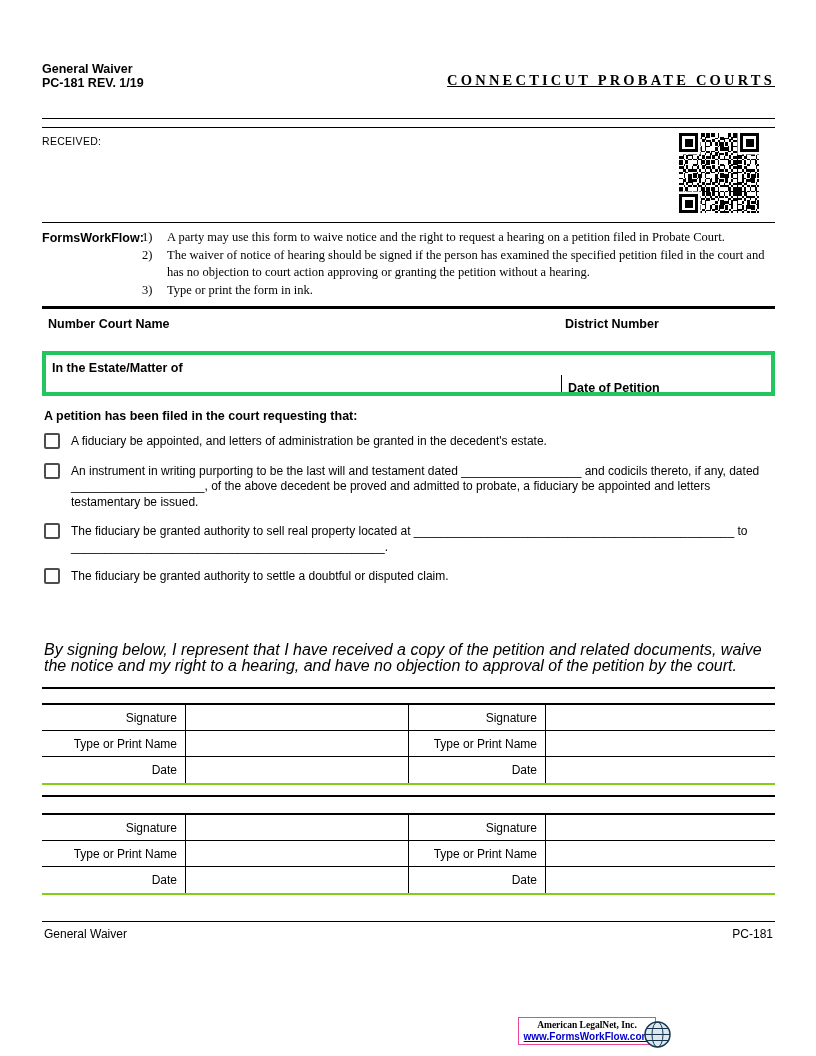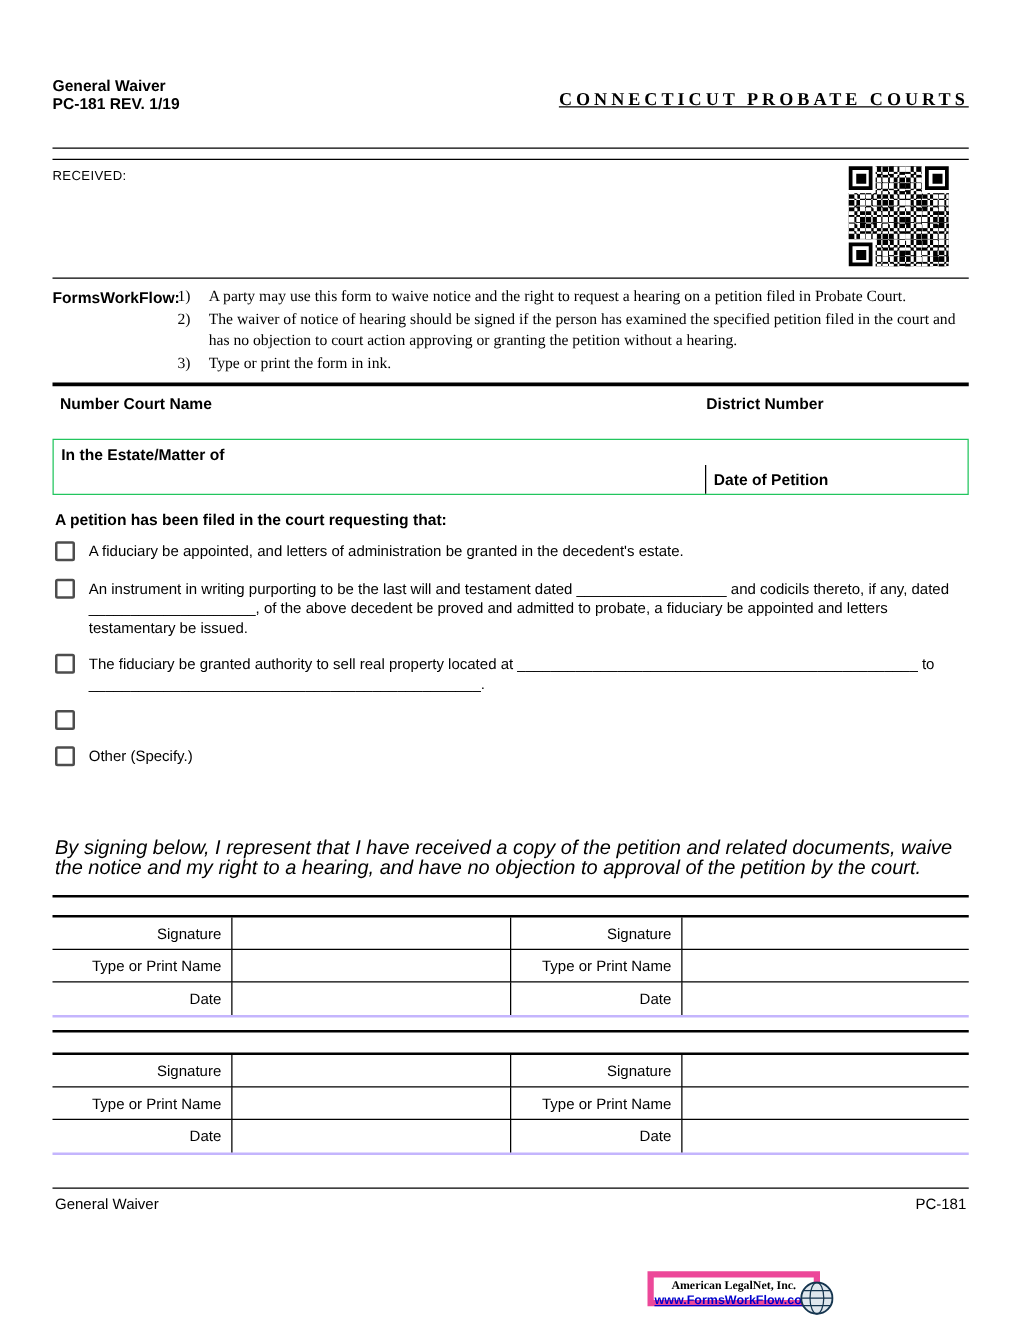--- a/index.html
+++ b/index.html
@@ -63,57 +63,57 @@
   .instr-items { flex: 1; font-family: "Liberation Serif", serif; font-size: 12.5px; line-height: 17px; }
   .instr-item { display: flex; margin-bottom: 1px; }
   .instr-num { width: 25px; flex: none; }
   .instr-text { flex: 1; }
   
   .court-row { display: flex; padding: 5px 0 0; height: 42px; }
   .court-cell-left  { width: 523px; padding-left: 6px; }
   .court-cell-right { flex: 1; }
   .field-label { font-weight: bold; font-size: 12.5px; }
   
-  .estate-box { border: 1px solid #22c55e; display: flex; height: 45px; }
+  .estate-box { border: 4px solid #22c55e; display: flex; height: 45px; }
   .estate-cell { flex: 1; padding: 3px 6px; }
   .petition-date-cell { width: 210px; flex: none; border-left: 1px solid #000; padding: 3px 6px; margin-top: 20px; }
   
   .petition-heading { margin: 13px 0 10px; font-weight: bold; font-size: 12.5px; padding-left: 2px; }
   .option { display: flex; gap: 11px; margin-bottom: 13px; padding-left: 2px; }
   .checkbox {
     width: 16px; height: 16px; flex: none;
     border: 2px solid #4d4d4d; border-radius: 2px;
     background: #fff; margin-top: 0px;
   }
   .option-text { font-size: 12px; line-height: 15.5px; overflow-wrap: anywhere; padding-top: 1px; }
   
   .declaration { margin-top: 57px; font-size: 16px; line-height: 16.5px; padding-left: 2px; font-style: italic; }
   
   .sig-rule-a { margin-top: 12px; }
   .sig-table {
     margin-top: 14px;
     display: grid;
     grid-template-columns: 143px 223px 137px 1fr;
     border-top: 2px solid #000;
-    border-bottom: 2px solid #c4b5fd;
+    border-bottom: 2px solid #84cc16;
   }
   .sig-table > .cell { height: 26px; font-size: 12px; }
   .sig-table > .cell:not(:nth-child(4n+1)) { border-left: 1px solid #000; }
   .sig-table > .cell:nth-child(-n+8) { border-bottom: 1px solid #000; }
   .cell.lbl { text-align: right; padding: 6px 8px 0 0; }
   .sig-rule-b { margin-top: 10px; }
   .sig-table.second { margin-top: 16px; }
   
   .footer-rule { margin-top: 26px; }
   .footer-row { display: flex; justify-content: space-between; padding: 5px 2px 0; font-size: 12px; }
   .badge {
     position: absolute;
     left: 518px; top: 1017px;
     width: 138px; height: 28px;
-    border: 5px solid #ec4899;
+    border: 1px solid #ec4899;
     background: #fff;
     text-align: center;
     padding-top: 2px;
   }
   .badge-line1 { font-family: "Liberation Serif", serif; font-weight: bold; font-size: 9.5px; line-height: 11px; }
   .badge-line2 { font-size: 10px; line-height: 11px; color: #0000cc; text-decoration: underline; cursor: pointer; font-weight: bold; }
   .globe { position: absolute; right: -16px; top: 3px; }
 </style>
 </head>
 <body>
@@ -191,24 +191,21 @@
     <div class="option">
       <div class="checkbox"></div>
       <div class="option-text">An instrument in writing purporting to be the last will and testament dated __________________ and codicils thereto, if any, dated ____________________, of the above decedent be proved and admitted to probate, a fiduciary be appointed and letters testamentary be issued.</div>
     </div>
     <div class="option">
       <div class="checkbox"></div>
       <div class="option-text">The fiduciary be granted authority to sell real property located at ________________________________________________ to _______________________________________________.</div>
     </div>
     <div class="option">
       <div class="checkbox"></div>
-    </div>
-    <div class="option">
-      <div class="checkbox"></div>
-      <div class="option-text">Other (Specify.)</div>
+      <div class="option-text">The fiduciary be granted authority to settle a doubtful or disputed claim.</div>
     </div>
 
     <div class="declaration">By signing below, I represent that I have received a copy of the petition and related documents, waive the notice and my right to a hearing, and have no objection to approval of the petition by the court.</div>
 
     <div class="rule2 sig-rule-a"></div>
     <div class="sig-table">
       <div class="cell lbl">Signature</div>
       <div class="cell"></div>
       <div class="cell lbl">Signature</div>
       <div class="cell"></div>

